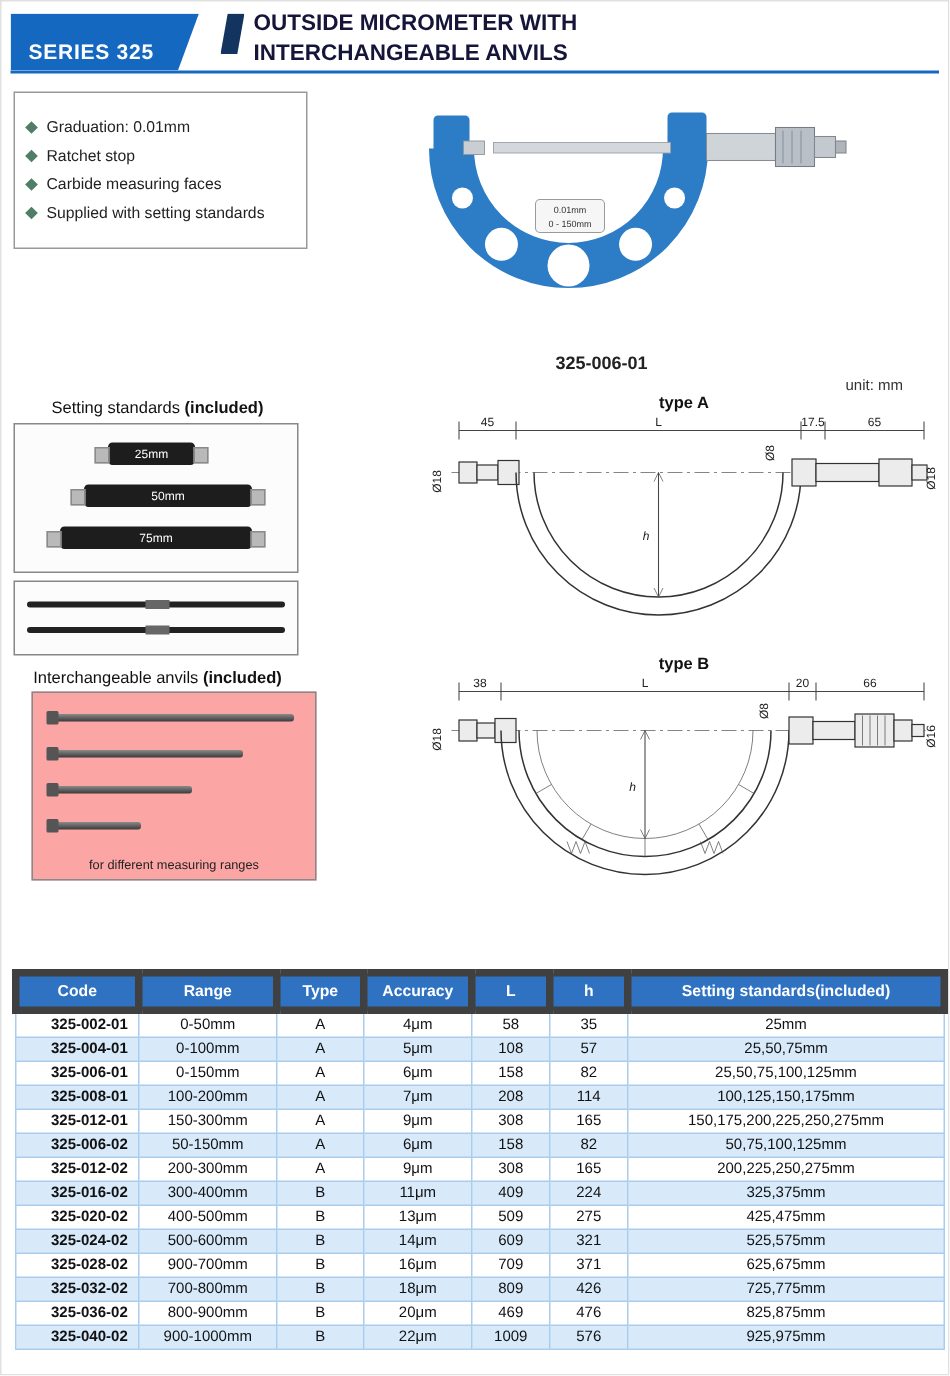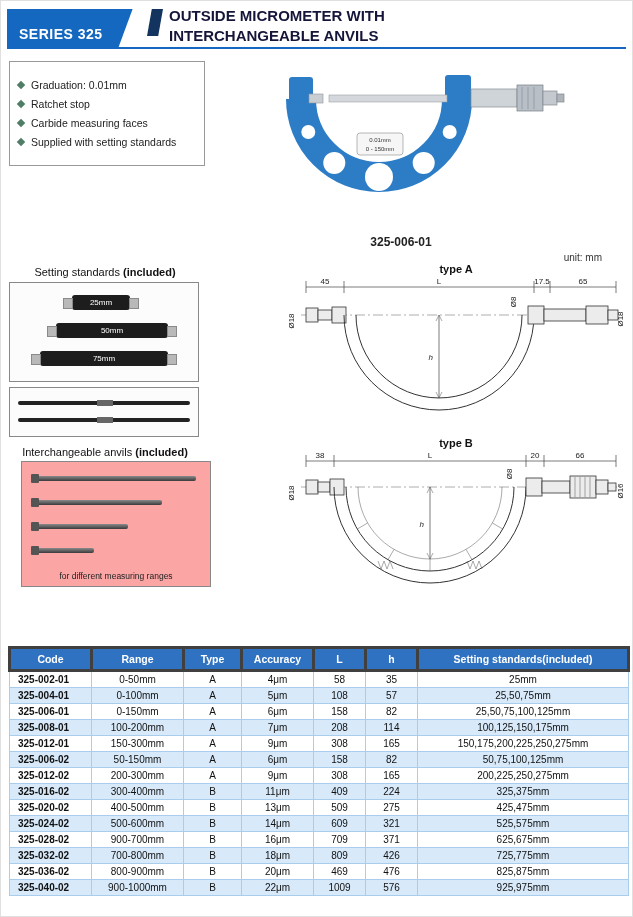--- a/index.html
+++ b/index.html
@@ -60,23 +60,23 @@
   .diagram-a { position:absolute; left:285px; top:274px; }
   .diagram-b { position:absolute; left:285px; top:448px; }
   .dim-text { font-size:8px; fill:#222; }
   .dim-line { stroke:#444; stroke-width:0.7; }
   .outline { stroke:#333; stroke-width:1; fill:none; }
   .thin { stroke:#555; stroke-width:0.5; fill:none; }
   .part { fill:#ececec; stroke:#333; stroke-width:0.8; }
 
   
   .spec-table { position:absolute; left:7px; top:645px; width:619px; border-collapse:collapse; table-layout:fixed; }
-  .spec-table th { background:#2f72c2; color:#fff; font-size:10.5px; font-weight:bold; padding:4px 2px; border:3px solid #404040; }
+  .spec-table th { background:#2f72c2; color:#fff; font-size:10.5px; font-weight:bold; padding:4px 2px; border:5px solid #404040; }
   .spec-table td { font-size:10px; color:#111; text-align:center; padding:2px 3px; border:1px solid #a9cdec; }
-  .spec-table td.code { text-align:left; font-weight:bold; padding-left:8px; }
+  .spec-table td.code { text-align:left; font-weight:bold; padding-left:23px; }
   .spec-table tr.alt { background:#d8eafa; }
 </style>
 </head>
 <body>
 
 <div class="page">
 
   <div class="series-badge">SERIES 325</div>
   <div class="badge-accent"></div>
   <div class="page-title">

